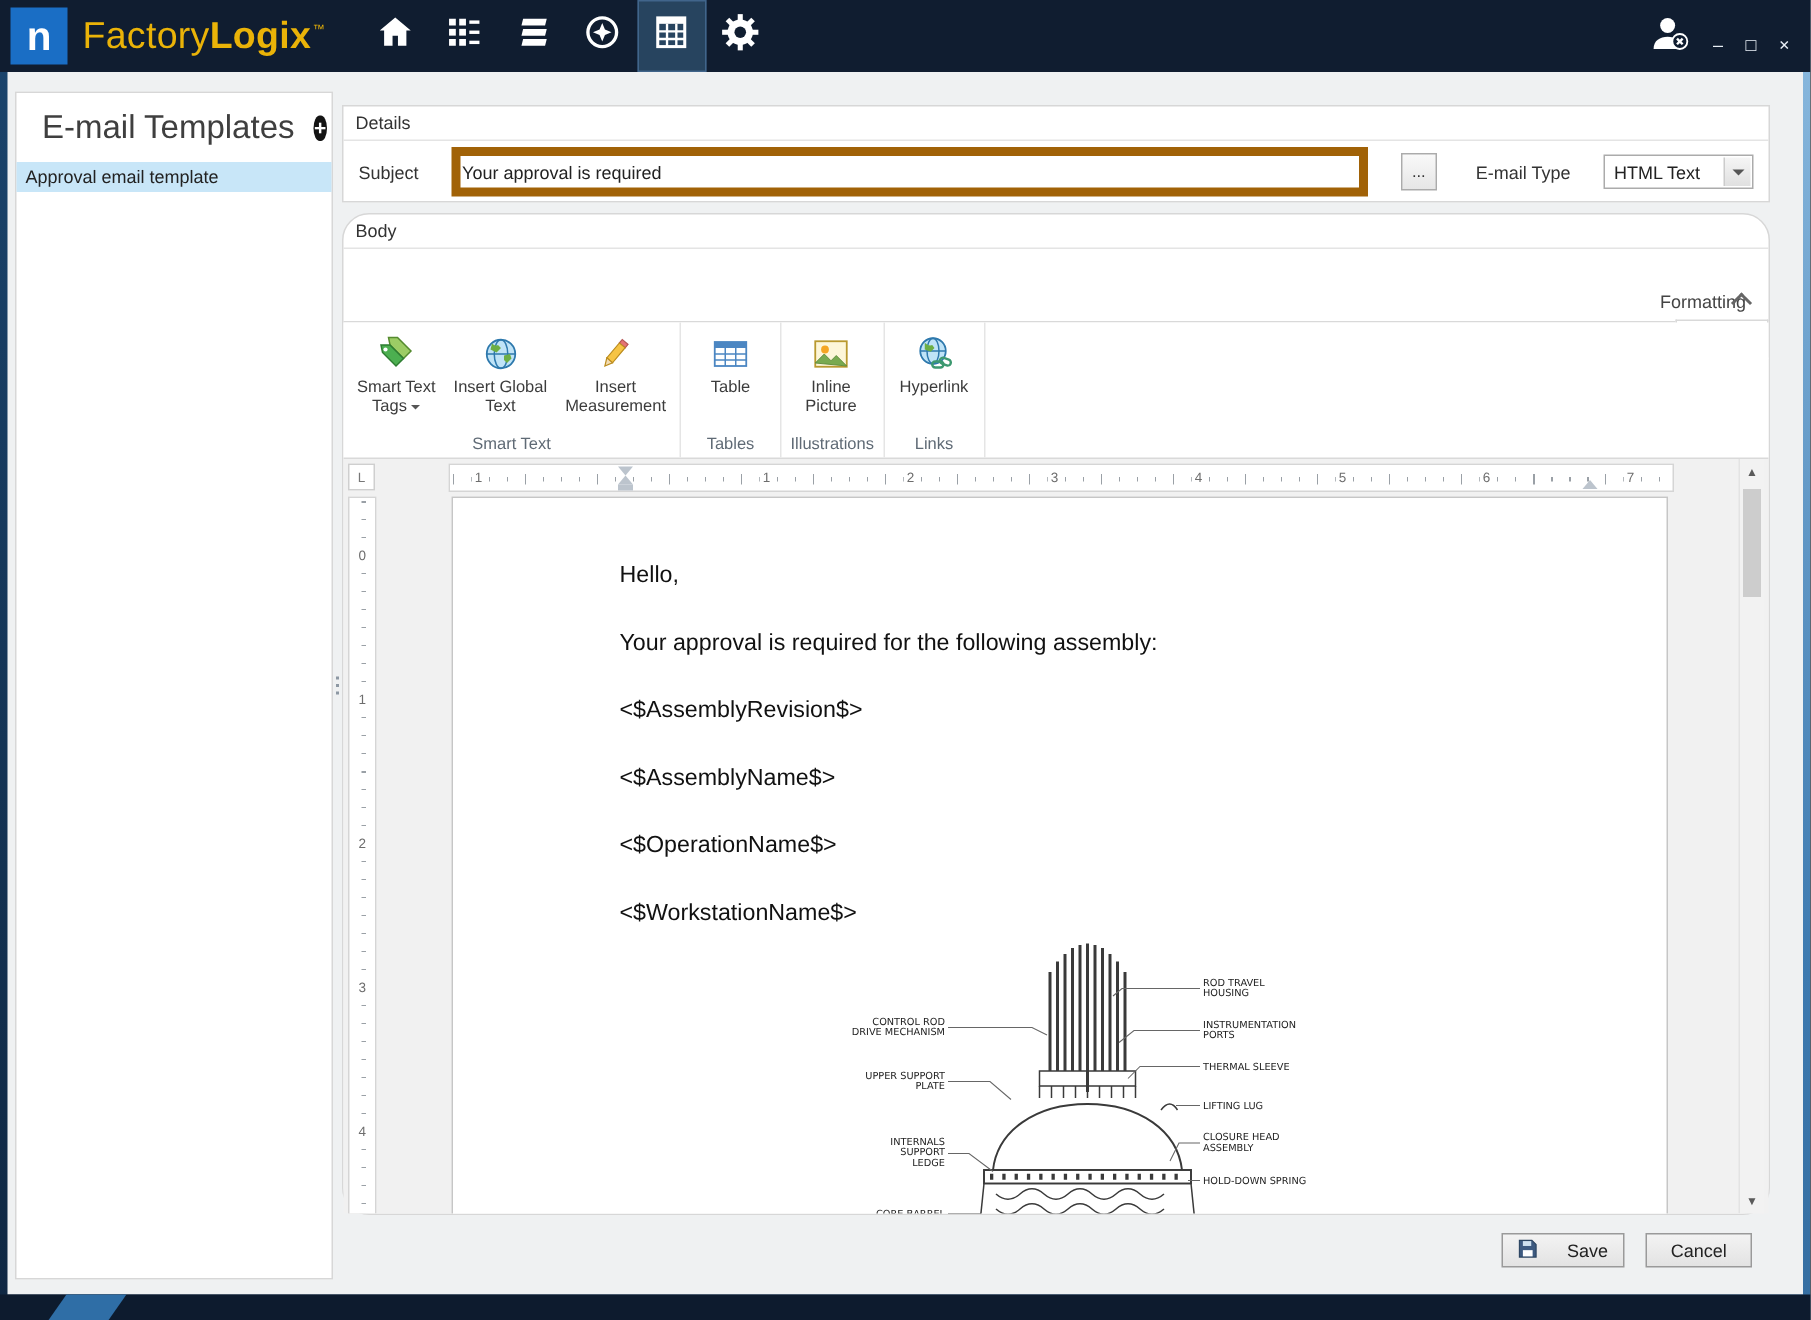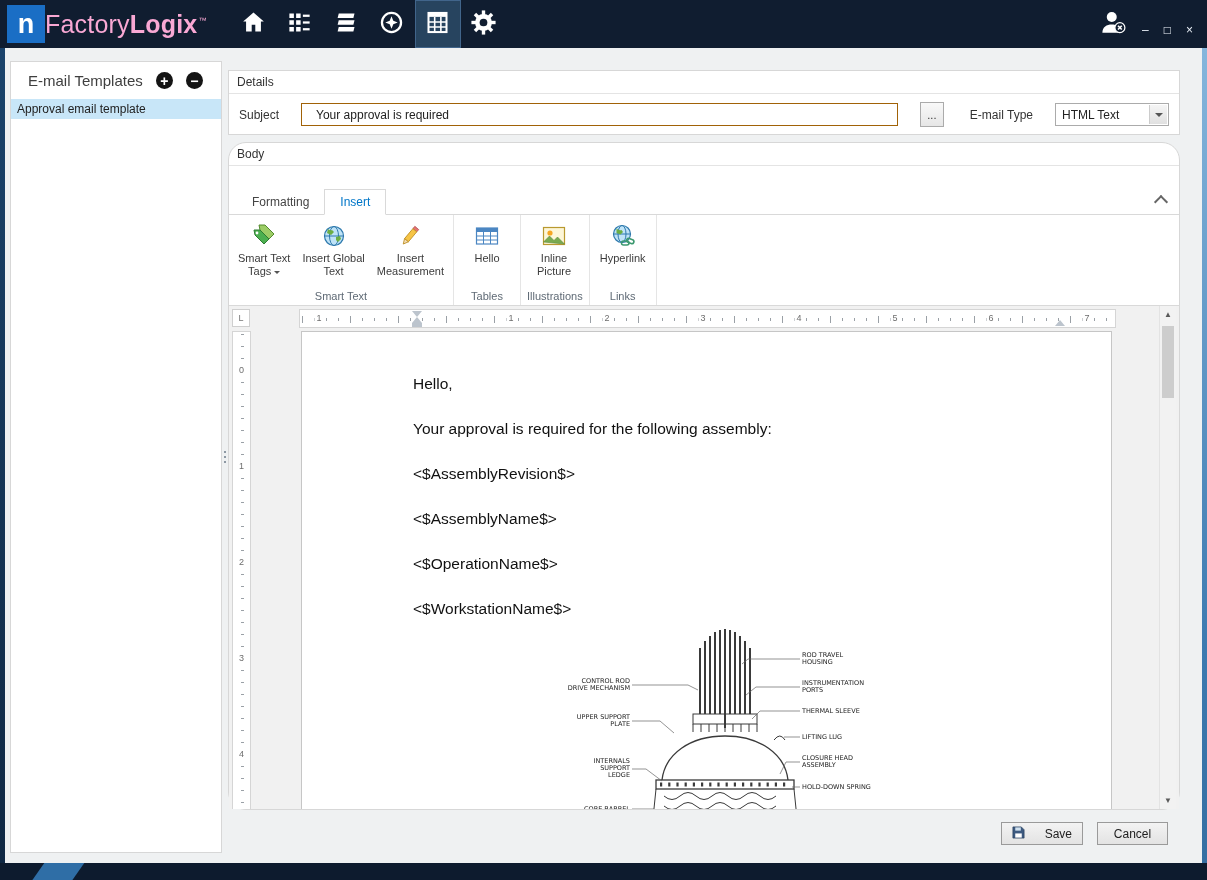--- a/index.html
+++ b/index.html
@@ -3,57 +3,57 @@
 <meta charset="utf-8">
 <style>
   html,body{margin:0;padding:0;background:#222;}
   body{width:1207px;height:880px;overflow:hidden;font-family:"Liberation Sans","DejaVu Sans",sans-serif;}
   .window{position:relative;width:1207px;height:880px;
     background:linear-gradient(55deg,#0f2742 0%,#1d4a75 40%,#3d7ab0 75%,#8cbbe0 100%);}
   
   .titlebar{position:absolute;left:0;top:0;right:0;height:48px;background:#101d30;display:flex;align-items:center;}
   .logo{width:38px;height:38px;margin:5px 0 5px 7px;background:#1a6ec5;display:flex;align-items:center;justify-content:center;}
   .logo span{color:#fff;font-size:27px;font-weight:bold;line-height:1;}
-  .brand{margin-left:0;color:#f9a8d4;font-size:25px;letter-spacing:0.2px;white-space:nowrap;}
+  .brand{margin-left:10px;color:#eab308;font-size:25px;letter-spacing:0.2px;white-space:nowrap;}
   .brand .bold{font-weight:bold;}
   .brand sup{font-size:8px;margin-left:1px;}
   .nav{display:flex;margin-left:24px;height:48px;}
   .nav-item{width:46px;height:48px;display:flex;align-items:center;justify-content:center;}
   .nav-item.selected{background:#27445f;border:1px solid #41658b;box-sizing:border-box;}
   .tb-right{position:absolute;right:14px;top:0;height:48px;display:flex;align-items:center;gap:14px;}
   .win-controls{display:flex;gap:15px;margin-top:12px;color:#e9eff6;font-size:12px;}
   .win-controls span{cursor:default;line-height:12px;}
   
   .window-content{position:absolute;left:5px;right:5px;top:48px;bottom:17px;background:#eff1f2;}
   
   .sidebar{position:absolute;left:5px;top:13px;width:212px;height:792px;background:#fff;border:1px solid #d7d7d7;box-sizing:border-box;}
   .sidebar-header{display:flex;align-items:center;gap:13px;padding:10px 8px 9px 17px;}
-  .sidebar-title{font-size:15px;color:#3f3f3f;white-space:nowrap;}
+  .sidebar-title{font-size:22px;color:#3f3f3f;white-space:nowrap;}
   .circle-btn{width:17px;height:17px;border-radius:50%;background:#141414;color:#fff;font-size:14px;font-weight:bold;display:flex;align-items:center;justify-content:center;line-height:1;}
   .sidebar-list{margin-top:1px;}
   .sidebar-list .list-item{height:20px;line-height:20px;font-size:12px;color:#222;padding-left:6px;}
   .sidebar-list .list-item:nth-of-type(1){background:#c8e6f8;}
   
   .splitter{position:absolute;left:217px;top:13px;width:6px;height:792px;display:flex;flex-direction:column;align-items:center;justify-content:center;gap:3px;}
   .splitter i{display:block;width:2px;height:2px;background:#8d98a3;}
   
   .panel{position:absolute;left:223px;top:0;width:952px;height:100%;}
   .groupbox{position:absolute;left:0;right:0;background:#fff;border:1px solid #d7d7d7;box-sizing:border-box;}
   .gb-header{height:22px;line-height:22px;padding-left:8px;font-size:12px;color:#333;border-bottom:1px solid #e4e4e4;}
   .details{top:22px;height:65px;}
   .details-row{display:flex;align-items:center;height:41px;padding:0 10px;gap:22px;font-size:12px;color:#333;}
-  .subject-input{flex:1;height:21px;border:1px solid #a16207;padding:0 14px;font-size:12px;color:#222;font-family:inherit;}
+  .subject-input{flex:1;height:21px;border:6px solid #a16207;padding:0 1px;font-size:12px;color:#222;font-family:inherit;}
   .browse-btn{width:22px;height:23px;border:1px solid #ababab;background:linear-gradient(#f9f9f9,#e6e6e6);font-size:11px;color:#333;display:flex;align-items:center;justify-content:center;}
   .etype-label{margin-left:4px;white-space:nowrap;text-align:center;}
-  .select{width:114px;height:23px;border:1px solid #ababab;background:#fff;display:flex;align-items:center;position:relative;padding-left:6px;box-sizing:border-box;font-size:12px;color:#222;}
+  .select{width:100px;height:23px;border:1px solid #ababab;background:#fff;display:flex;align-items:center;position:relative;padding-left:6px;box-sizing:border-box;font-size:12px;color:#222;}
   .select .arrowbox{position:absolute;right:1px;top:1px;bottom:1px;width:17px;background:linear-gradient(#f5f5f5,#e0e0e0);border-left:1px solid #cccccc;display:flex;align-items:center;justify-content:center;}
   .tri-down{width:0;height:0;border-left:4px solid transparent;border-right:4px solid transparent;border-top:4px solid #555;}
   
   .bodybox{top:94px;height:668px;border-radius:18px;}
-  .tabs-row{position:absolute;top:46px;left:0;right:0;height:26px;border-bottom:1px solid #d9d9d9;display:flex;align-items:flex-end;padding-left:8px;box-sizing:border-box;}
+  .tabs-row{position:absolute;top:46px;left:0;right:0;height:26px;border-bottom:1px solid #d9d9d9;display:flex;align-items:flex-end;padding-left:8px;box-sizing:border-box;flex-direction:column;}
   .tab{padding:5px 15px;font-size:12px;color:#444;}
   .tab.active{background:#fff;border:1px solid #d9d9d9;border-bottom:1px solid #fff;color:#0076c8;margin-bottom:-1px;}
   .collapse{position:absolute;right:13px;top:54px;width:8px;height:8px;border-left:2px solid #666;border-top:2px solid #666;transform:rotate(45deg);}
   .ribbon{position:absolute;top:72px;left:0;right:0;height:91px;background:#fff;border-bottom:1px solid #d9d9d9;display:flex;box-sizing:border-box;}
   .rgroup{display:flex;flex-direction:column;border-right:1px solid #e5e5e5;}
   .rbuttons{display:flex;flex:1;align-items:flex-start;padding:3px 3px 0 3px;}
   .rbtn{display:flex;flex-direction:column;align-items:center;gap:3px;padding:4px 6px 2px;min-width:48px;}
   .ricon{height:27px;display:flex;align-items:center;justify-content:center;}
   .rlabel{font-size:11px;line-height:13px;text-align:center;color:#3c3c3c;white-space:nowrap;}
   .caret{display:inline-block;width:0;height:0;border-left:3px solid transparent;border-right:3px solid transparent;border-top:3.5px solid #555;margin-left:3px;vertical-align:middle;}
@@ -267,21 +267,21 @@
           <div class="rgroup">
             <div class="rbuttons">
               <div class="rbtn">
                 <span class="ricon">
                     <svg viewBox="0 0 26 26" width="26" height="26">
                       <rect x="2.5" y="5" width="21" height="16" fill="#fff" stroke="#4b86c2" stroke-width="1.2"></rect>
                       <rect x="2.5" y="5" width="21" height="4" fill="#4b86c2"></rect>
                       <path d="M9.5 9v12M16.5 9v12M2.5 13h21M2.5 17h21" stroke="#4b86c2" fill="none"></path>
                     </svg>
                   </span>
-                <span class="rlabel"><span>Hello</span></span>
+                <span class="rlabel"><span>Table</span></span>
               </div>
             </div>
             <div class="rgroup-label">Tables</div>
           </div>
 
           <div class="rgroup">
             <div class="rbuttons">
               <div class="rbtn">
                 <span class="ricon">
                     <svg viewBox="0 0 26 26" width="26" height="26">

